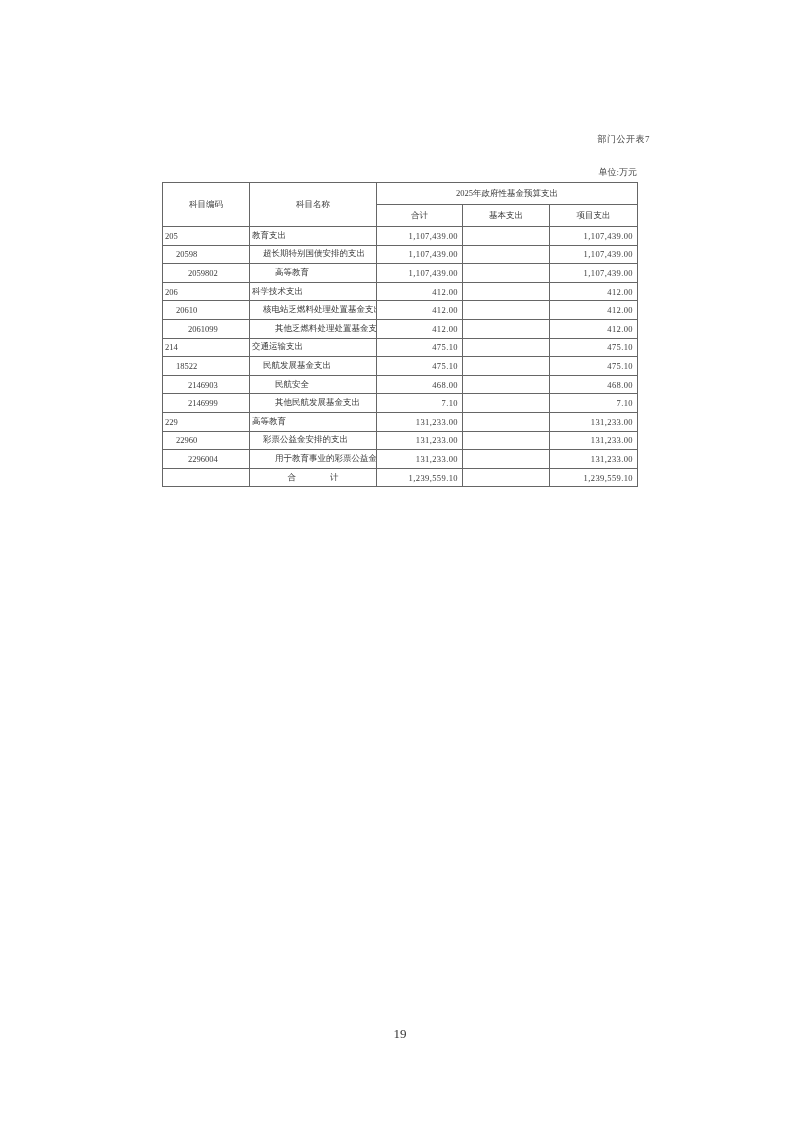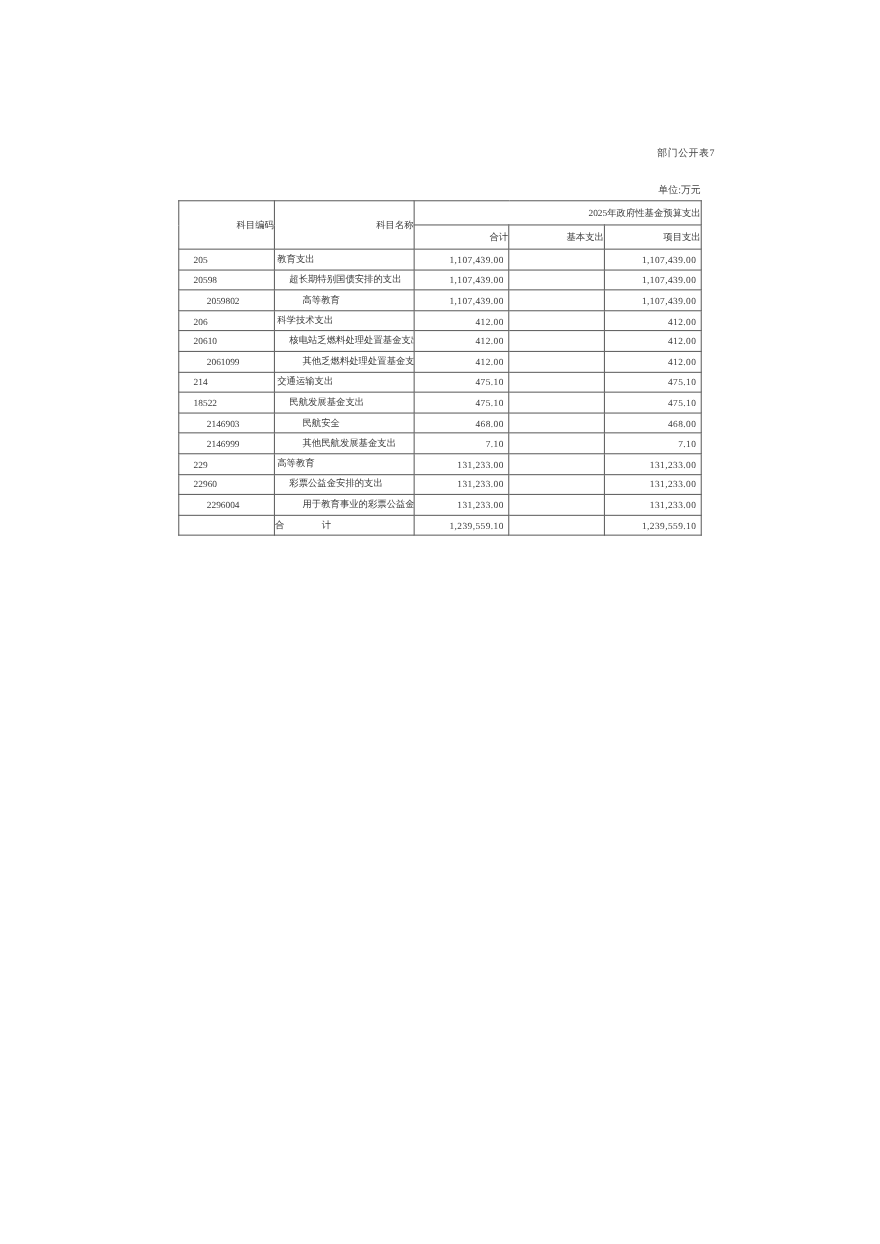--- a/index.html
+++ b/index.html
@@ -53,27 +53,27 @@
     color: #3a3a3a;
   }
   table.budget th, table.budget td {
     border: 1px solid #666666;
     font-weight: normal;
     overflow: hidden;
     white-space: nowrap;
   }
   table.budget thead tr { height: 22px; }
   table.budget tbody tr { height: 18.6px; }
-  table.budget th { text-align: right; vertical-align: middle; }
-  td.cell-code { text-align: left; padding-left: 13px; }
+  table.budget th { text-align: center; vertical-align: middle; }
+  td.cell-code { text-align: left; padding-left: 2px; }
   td.cell-name { text-align: left; padding-left: 2px; }
   td.num { text-align: right; padding-right: 4px; letter-spacing: 0.4px; }
   tr.lv2 td.cell-code, tr.lv2 td.cell-name { padding-left: 13px; }
   tr.lv3 td.cell-code, tr.lv3 td.cell-name { padding-left: 25px; }
-  tr.total-row td.cell-name { text-align: left; padding-left: 0; }
+  tr.total-row td.cell-name { text-align: center; padding-left: 0; }
   .page-number {
     position: absolute;
     top: 1026px;
     left: 0;
     width: 100%;
     text-align: center;
     font-size: 13px;
     color: #333333;
   }
 </style>
@@ -202,14 +202,15 @@
         <tr class="total-row">
           <td class="cell-code"></td>
           <td class="cell-name">合　　　　计</td>
           <td class="num">1,239,559.10</td>
           <td class="num"></td>
           <td class="num">1,239,559.10</td>
         </tr>
       </tbody>
   </table>
 
+  <div class="page-number">19</div>
 
 </div>
 
 </body></html>

